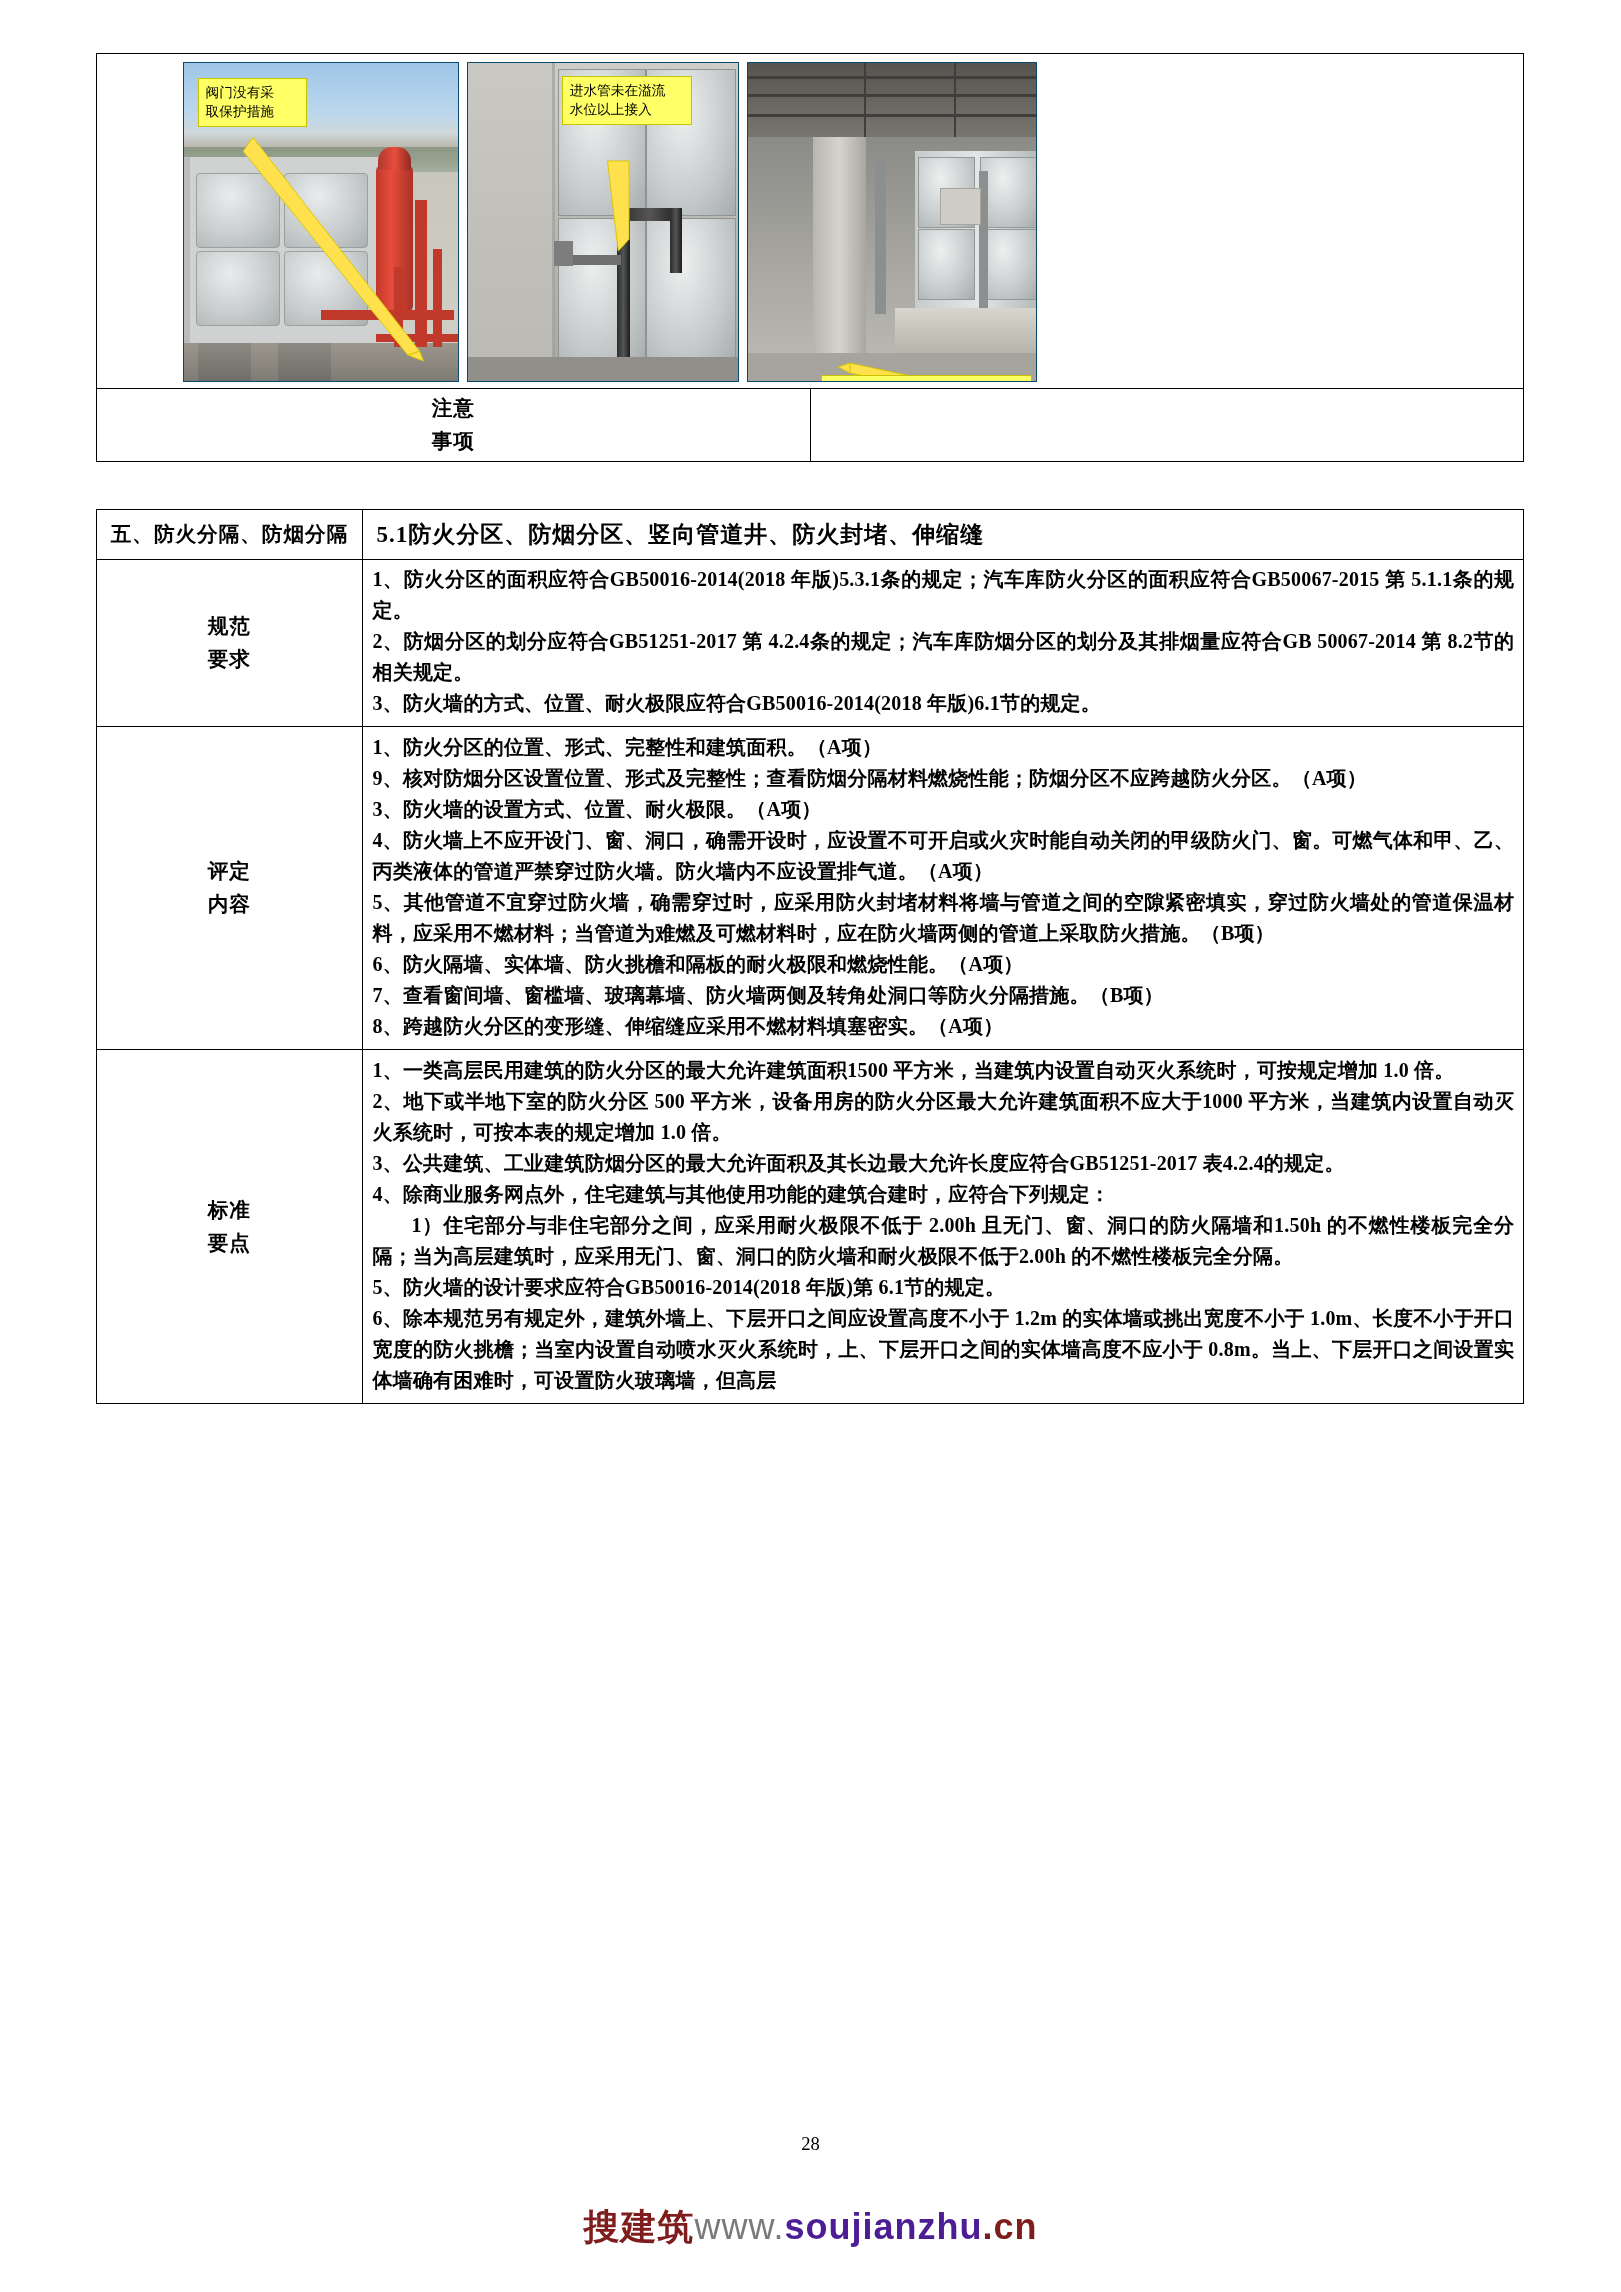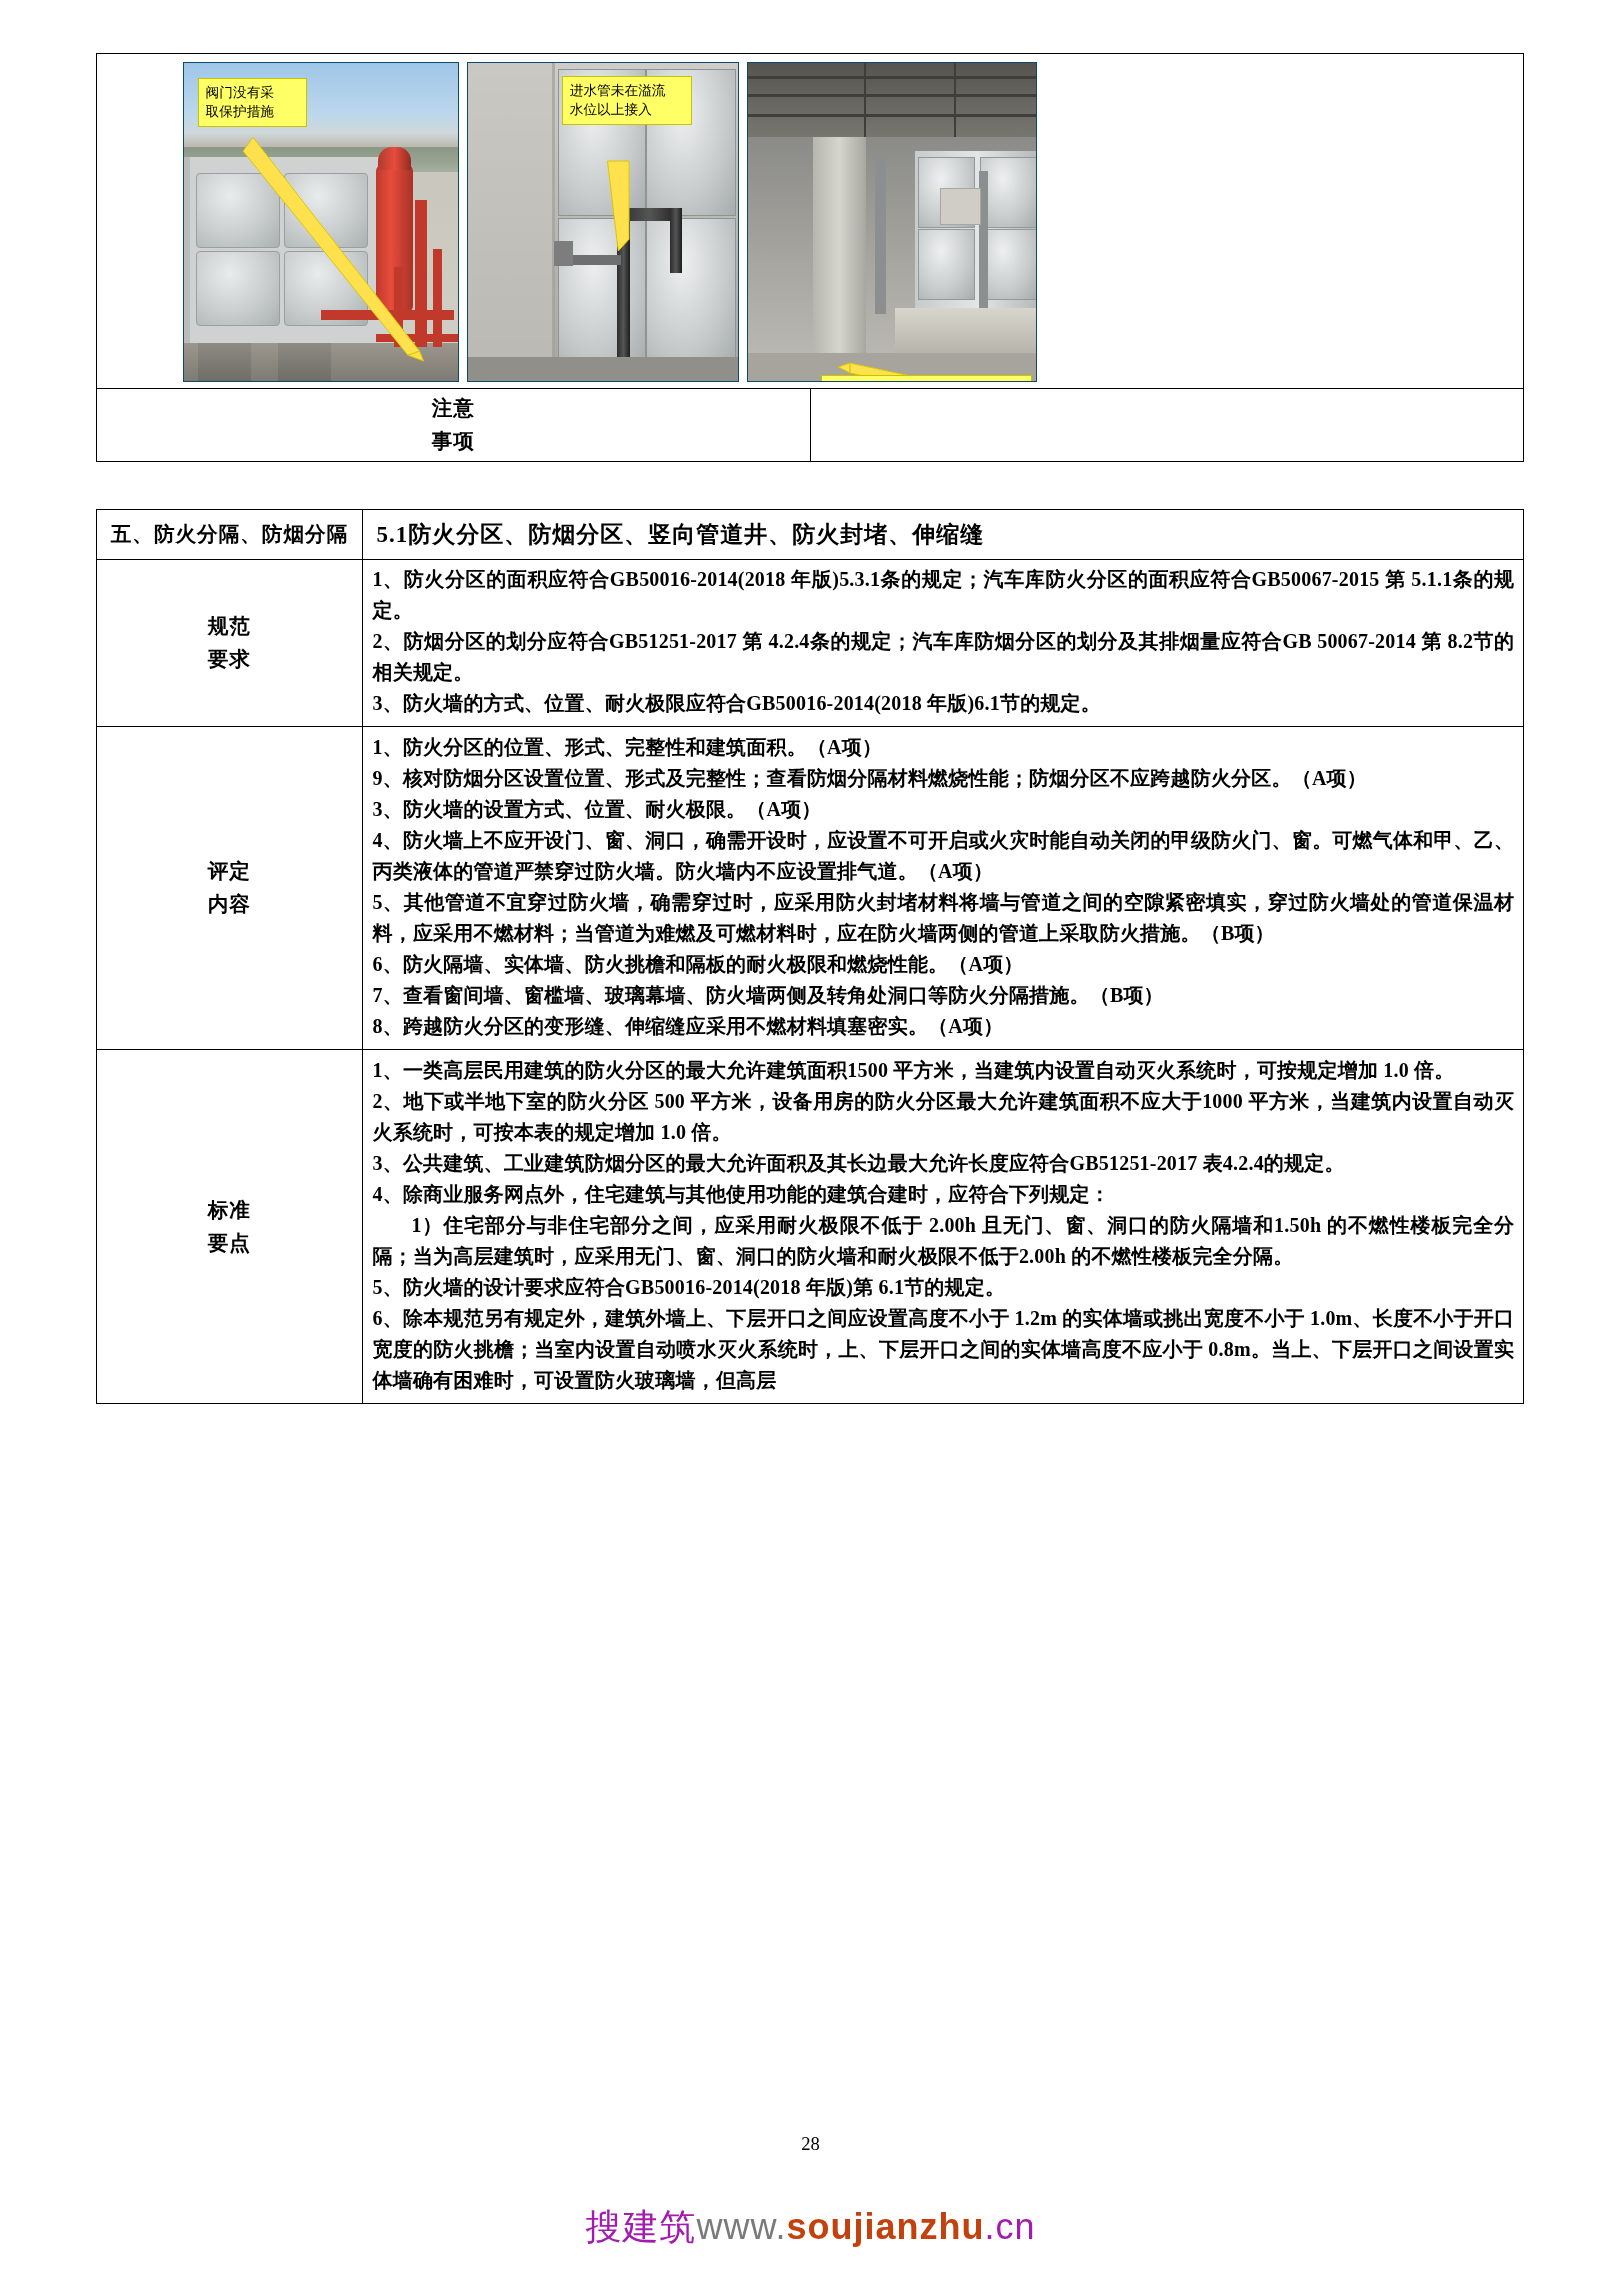--- a/index.html
+++ b/index.html
@@ -243,23 +243,23 @@
     position: absolute;
     left: 0;
     top: 2203px;
     width: 1621px;
     text-align: center;
     font-family: "Liberation Sans", sans-serif;
     font-size: 36px;
     letter-spacing: 1px;
     white-space: nowrap;
   }
-  #watermark .wm-red { color: #a21caf; font-weight: normal; }
+  #watermark .wm-red { color: #7f1d1d; font-weight: bold; }
   #watermark .wm-grey { color: #7a7a7a; }
-  #watermark .wm-dark { color: #c2410c; font-weight: bold; }
+  #watermark .wm-dark { color: #4c1d95; font-weight: bold; }
 </style>
 </head>
 <body>
 
 <div class="page">
 
   <table class="doc" id="photo-table">
     <tbody>
         <tr>
       <td class="photo-row-cell" colspan="2">

